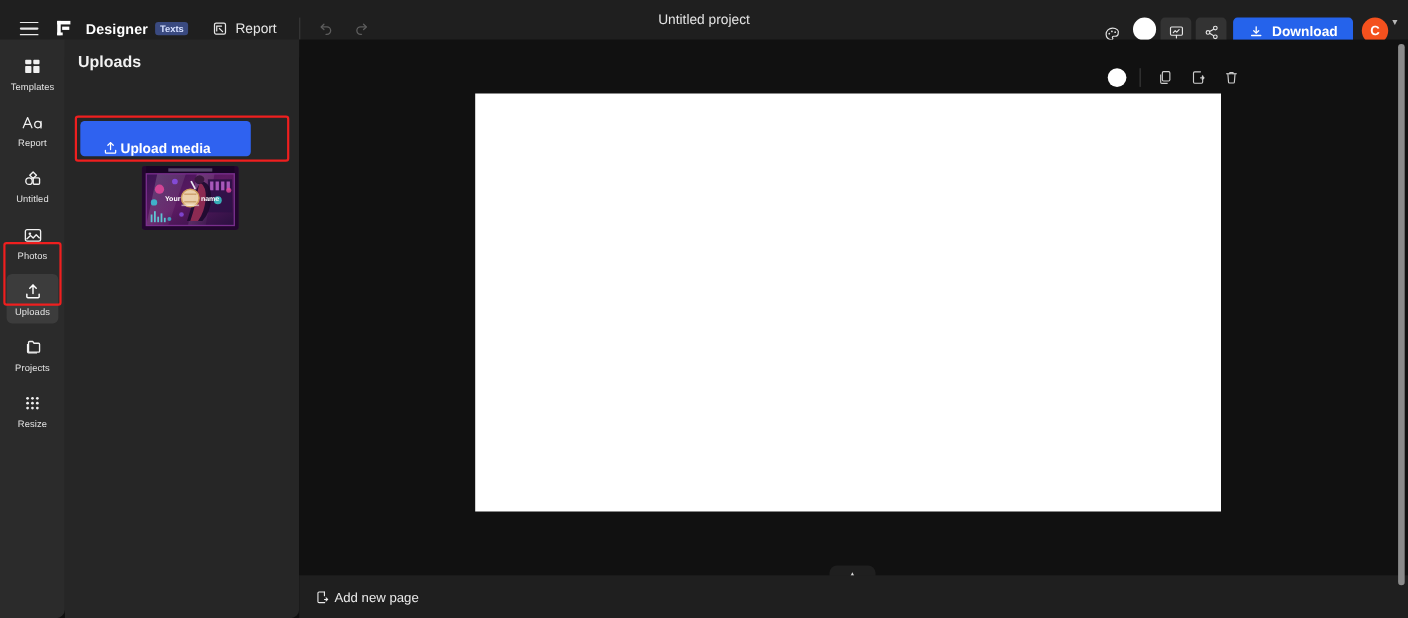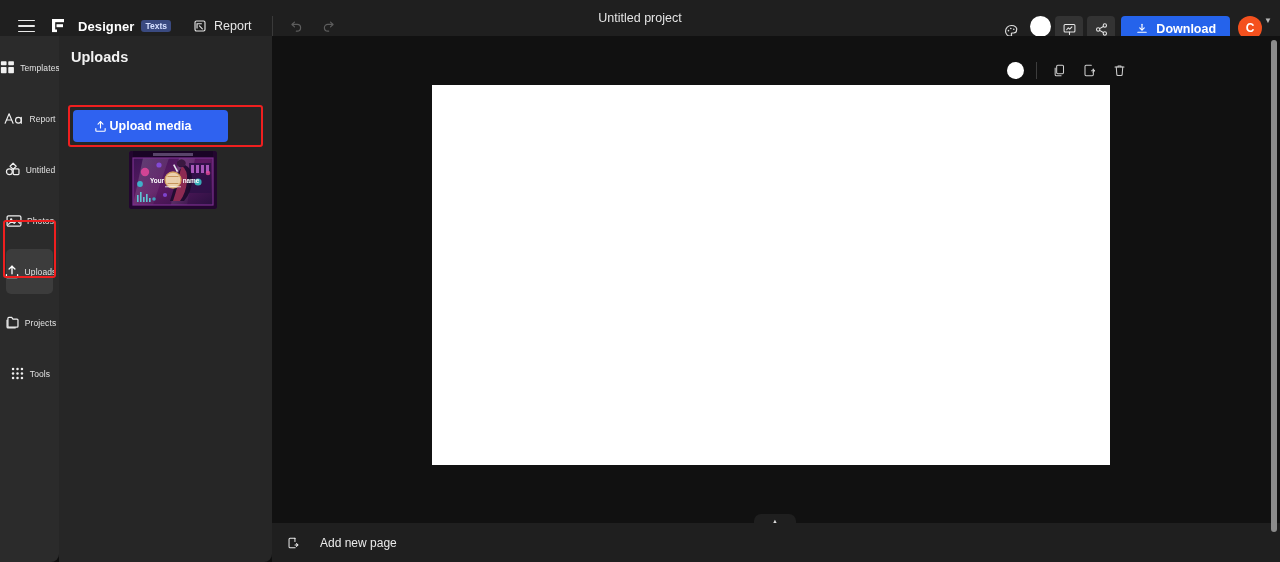--- a/index.html
+++ b/index.html
@@ -64,21 +64,21 @@
   .caret-down { color: #b8b8b8; font-size: 8px; margin-left: -2px; }
 
   
   .rail {
     position: absolute; left: 0; top: 36px; width: 59px; height: 526px;
     background: #2b2b2b; border-radius: 0 0 8px 0;
     padding-top: 9px;
   }
   .rail-item {
     position: relative; width: 47px; height: 45px; margin: 0 auto 6px auto;
-    display: flex; flex-direction: row; align-items: center; justify-content: center;
+    display: flex; flex-direction: column; align-items: center; justify-content: center;
     gap: 4px; border-radius: 5px; color: #f0f0f0; text-align: right;
   }
   .rail-item.active { background: #3c3c3c; }
   .rail-label { font-size: 8.5px; color: #e3e3e3; letter-spacing: .1px; }
   .rail-icon { height: 18px; display: flex; align-items: center; justify-content: center; }
   .hl-box {
     position: absolute; border: 2px solid #ef1f1f; border-radius: 3px;
     pointer-events: none;
   }
 
@@ -87,21 +87,21 @@
     position: absolute; left: 59px; top: 36px; width: 213px; height: 526px;
     background: #262626; border-radius: 0 0 8px 0;
   }
   .panel-title {
     font-size: 14.5px; font-weight: bold; color: #f2f2f2;
     padding: 13px 0 0 12px;
   }
   .upload-btn {
     position: absolute; left: 14px; top: 74px; width: 155px; height: 32px;
     background: #2f62f0; border-radius: 4px; color: #fff;
-    display: flex; align-items: center; justify-content: center; gap: 10px;
+    display: flex; align-items: flex-end; justify-content: center; gap: 10px;
     font-size: 12.5px; font-weight: bold;
   }
   .upload-btn .ub-icon { position: absolute; left: 20px; display: flex; }
   .thumb {
     position: absolute; left: 70px; top: 115px; width: 88px; height: 58px;
     border-radius: 3px; overflow: hidden; background: #2a0d3a;
   }
   .panel-collapse {
     position: absolute; left: 265px; top: 282px; width: 13px; height: 36px;
     background: #3a3a3a; border-radius: 0 5px 5px 0;
@@ -131,21 +131,21 @@
     display: flex; align-items: center; justify-content: center;
     color: #dcdcdc; font-size: 9px;
   }
 
   
   .bottombar {
     position: absolute; left: 272px; top: 523px; width: 1008px; height: 39px;
     background: #1f1f1f; display: flex; align-items: center;
   }
   .add-page {
-    display: flex; align-items: flex-start; gap: 20px; margin-left: 14px;
+    display: flex; align-items: flex-start; gap: 4px; margin-left: 14px;
     font-size: 12px; color: #eaeaea;
   }
   .bb-right {
     position: absolute; right: 10px; display: flex; align-items: center; gap: 14px;
   }
   .zoom-pct { font-size: 11.5px; font-weight: bold; color: #ececec; }
   .zoom-slider { position: relative; width: 133px; height: 12px; display: flex; align-items: center; }
   .zs-track { position: absolute; left: 0; width: 133px; height: 2.5px; background: #4a4a4a; border-radius: 2px; }
   .zs-fill { position: absolute; left: 0; width: 41px; height: 2.5px; background: #2f62f0; border-radius: 2px; }
   .zs-knob { position: absolute; left: 35px; width: 11px; height: 11px; border-radius: 50%; background: #2f62f0; }
@@ -336,21 +336,21 @@
             <circle cx="9" cy="4.3" r="1.32"></circle>
             <circle cx="13.7" cy="4.3" r="1.32"></circle>
           <circle cx="4.3" cy="9" r="1.32"></circle>
             <circle cx="9" cy="9" r="1.32"></circle>
             <circle cx="13.7" cy="9" r="1.32"></circle>
           <circle cx="4.3" cy="13.7" r="1.32"></circle>
             <circle cx="9" cy="13.7" r="1.32"></circle>
             <circle cx="13.7" cy="13.7" r="1.32"></circle>
         </svg>
       </span>
-      <span class="rail-label">Tools</span>
+      <span class="rail-label">Resize</span>
     </div>
 
     <div class="hl-box" style="left:3px; top:184px; width:53px; height:58px;"></div>
   </div>
 
   <div class="panel">
     <div class="panel-title">Uploads</div>
 
     <div class="upload-btn">
       <span class="ub-icon">

